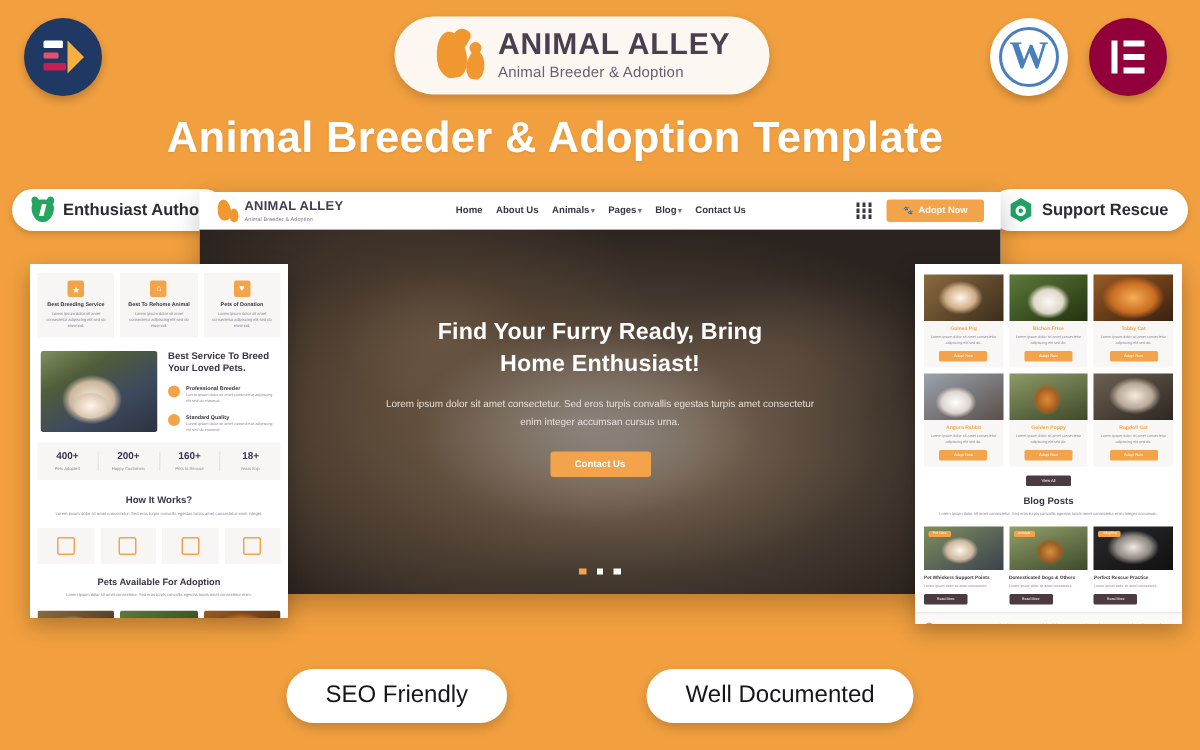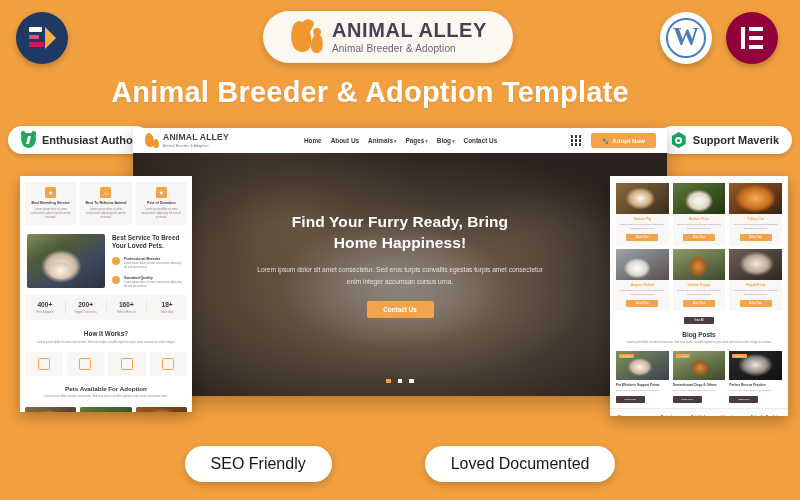--- a/index.html
+++ b/index.html
@@ -416,21 +416,21 @@
   <span class="ico-shield">
       <span class="bolt"></span>
     </span>
   <span>Enthusiast Author</span>
 </div>
 
 <div class="pill pill-support">
   <span class="ico-hex">
       <span class="inner"></span>
     </span>
-  <span>Support Maverik</span>
+  <span>Support Rescue</span>
 </div>
 
 <div class="browser">
 
   <div class="nav">
     <div class="nav-logo">
       <span class="g">
           <i class="b1"></i>
           <i class="b2"></i>
         </span>
@@ -464,21 +464,21 @@
       <span class="adopt-btn">
         <span class="paw">🐾</span>
         <span>Adopt Now</span>
       </span>
     </div>
   </div>
 
   <div class="hero">
     <div class="hero-content">
       <div class="hero-h1">Find Your Furry Ready, Bring</div>
-      <div class="hero-h1">Home Happiness!</div>
+      <div class="hero-h1">Home Enthusiast!</div>
       <div class="hero-p">Lorem ipsum dolor sit amet consectetur. Sed eros turpis convallis egestas turpis amet consectetur enim integer accumsan cursus urna.</div>
       <div class="hero-cta">Contact Us</div>
     </div>
     <div class="dots">
       <i class="on"></i>
       <i></i>
       <i></i>
     </div>
   </div>
 </div>
@@ -670,14 +670,14 @@
     </div>
     <div class="pf-news">
       <div class="h">Subscribe Newsletter</div>
 
     </div>
   </div>
 </div>
 
 <div class="bottom-badges">
   <div class="bb">SEO Friendly</div>
-  <div class="bb">Loved Documented</div>
+  <div class="bb">Well Documented</div>
 </div>
 
 </body></html>

